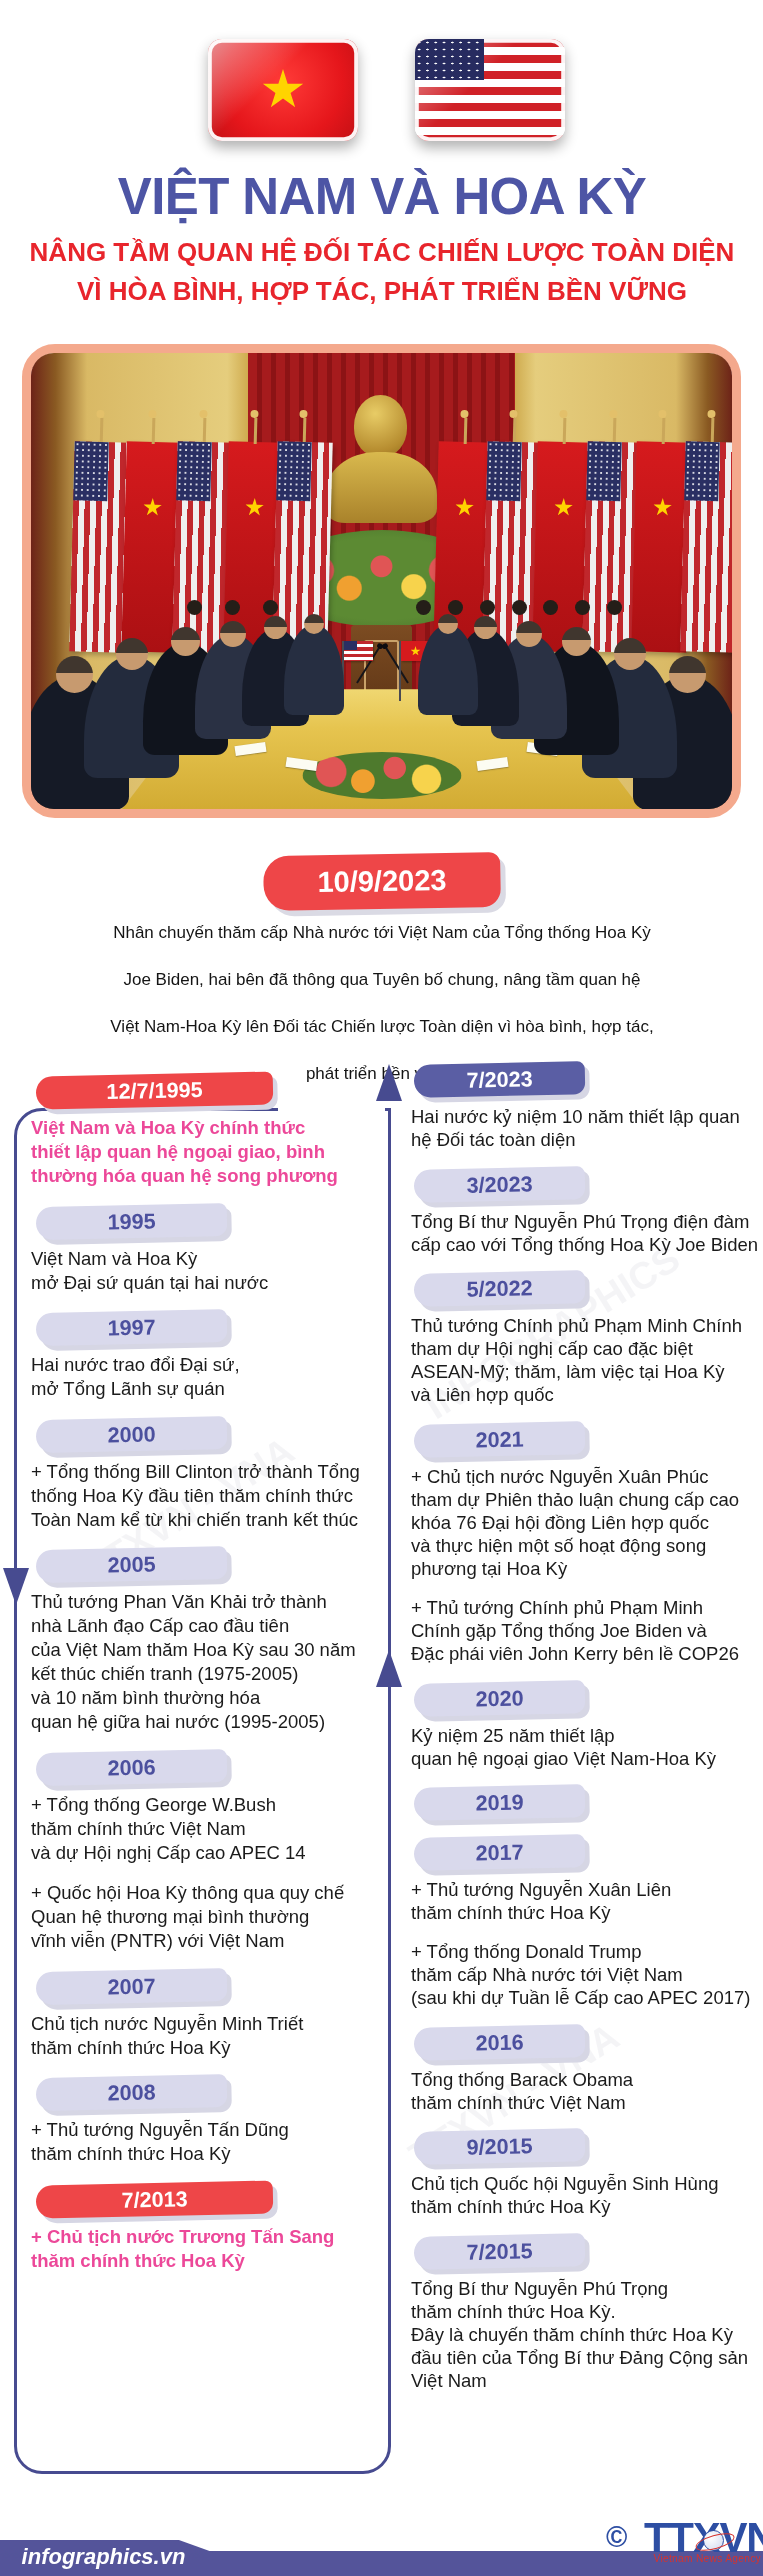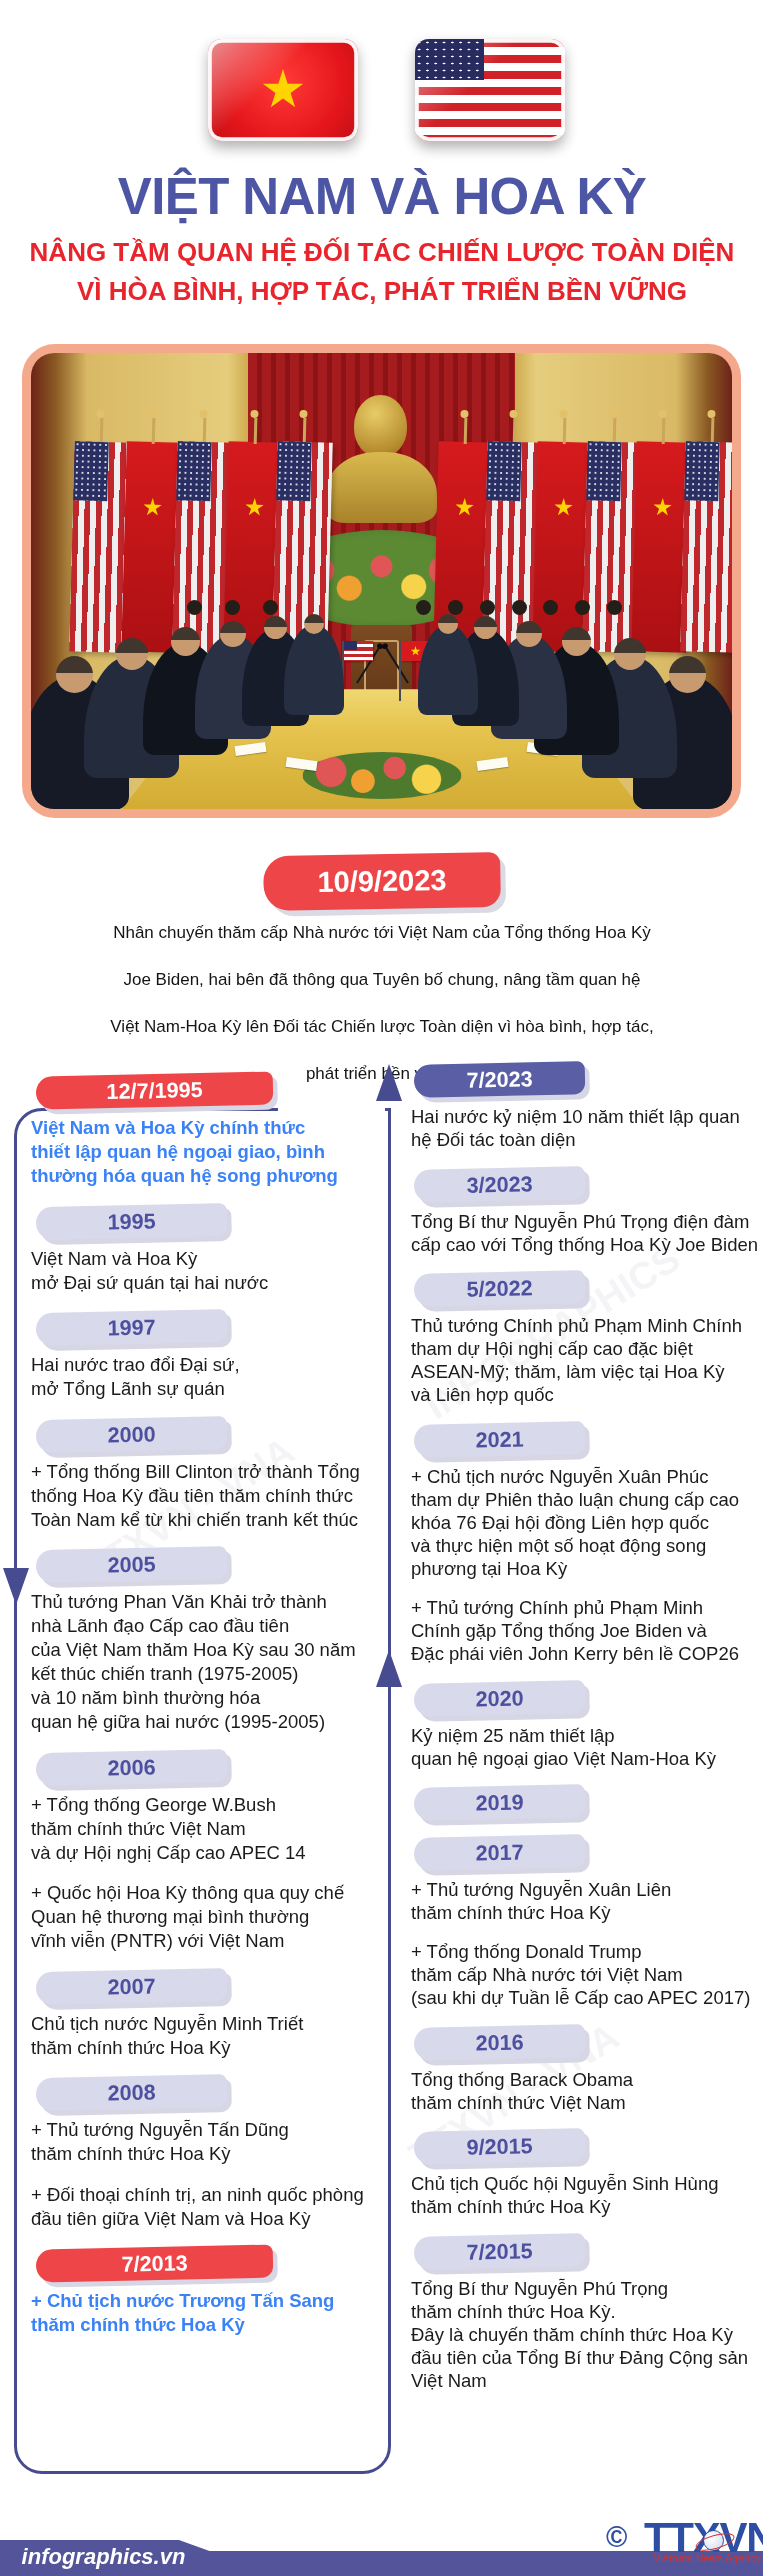--- a/index.html
+++ b/index.html
@@ -107,21 +107,21 @@
         box-shadow:4.5px 5.1px 0 #d6d6e4;}
   .entry:first-child .badge{margin-top:0;}
   .badge-red{background:#ee4648;color:#fff;width:237px;}
   .badge-lav{background:#d9d9ec;color:#4c509e;width:191px;}
   .badge-ind{background:#5a5ea4;color:#fff;width:173px;}
   #col-right .badge{width:171px;margin-left:2.5px;}
   .entry p{margin:0;font-size:18.5px;color:#1b1b1b;white-space:pre-line;}
   #col-left .entry p{line-height:24px;}
   #col-right .entry p{line-height:23px;}
   .entry p + p{margin-top:16.5px;}
-  .entry.red p{color:#3b82f6;font-weight:bold;}
+  .entry.red p{color:#ec4899;font-weight:bold;}
 
   .wm{position:absolute;color:#555577;opacity:.06;font-size:38px;font-weight:bold;
       transform:rotate(-32deg);white-space:nowrap;}
 
   
   .footer-bar{position:absolute;left:0;top:2551px;width:764px;height:25.5px;background:#54549a;}
   .footer-wedge{position:absolute;left:0;top:2540px;width:213px;height:36px;background:#54549a;
         clip-path:polygon(0 0,84% 0,100% 34%,100% 100%,0 100%);}
   .site{position:absolute;left:21.6px;top:2544px;color:#fff;font-size:22px;font-style:italic;
         font-weight:bold;z-index:3;}
@@ -321,22 +321,20 @@
       </div>
       <div class="entry">
         <div class="badge badge-lav">2007</div>
         <p>Chủ tịch nước Nguyễn Minh Triết
 thăm chính thức Hoa Kỳ</p>
       </div>
       <div class="entry">
         <div class="badge badge-lav">2008</div>
         <p>+ Thủ tướng Nguyễn Tấn Dũng
 thăm chính thức Hoa Kỳ</p>
-        <p>+ Đối thoại chính trị, an ninh quốc phòng
-đầu tiên giữa Việt Nam và Hoa Kỳ</p>
       </div>
       <div class="entry red">
         <div class="badge badge-red">7/2013</div>
         <p>+ Chủ tịch nước Trương Tấn Sang
 thăm chính thức Hoa Kỳ</p>
       </div>
     </div>
   <div class="col" id="col-right">
       <div class="entry">
         <div class="badge badge-ind">7/2023</div>

